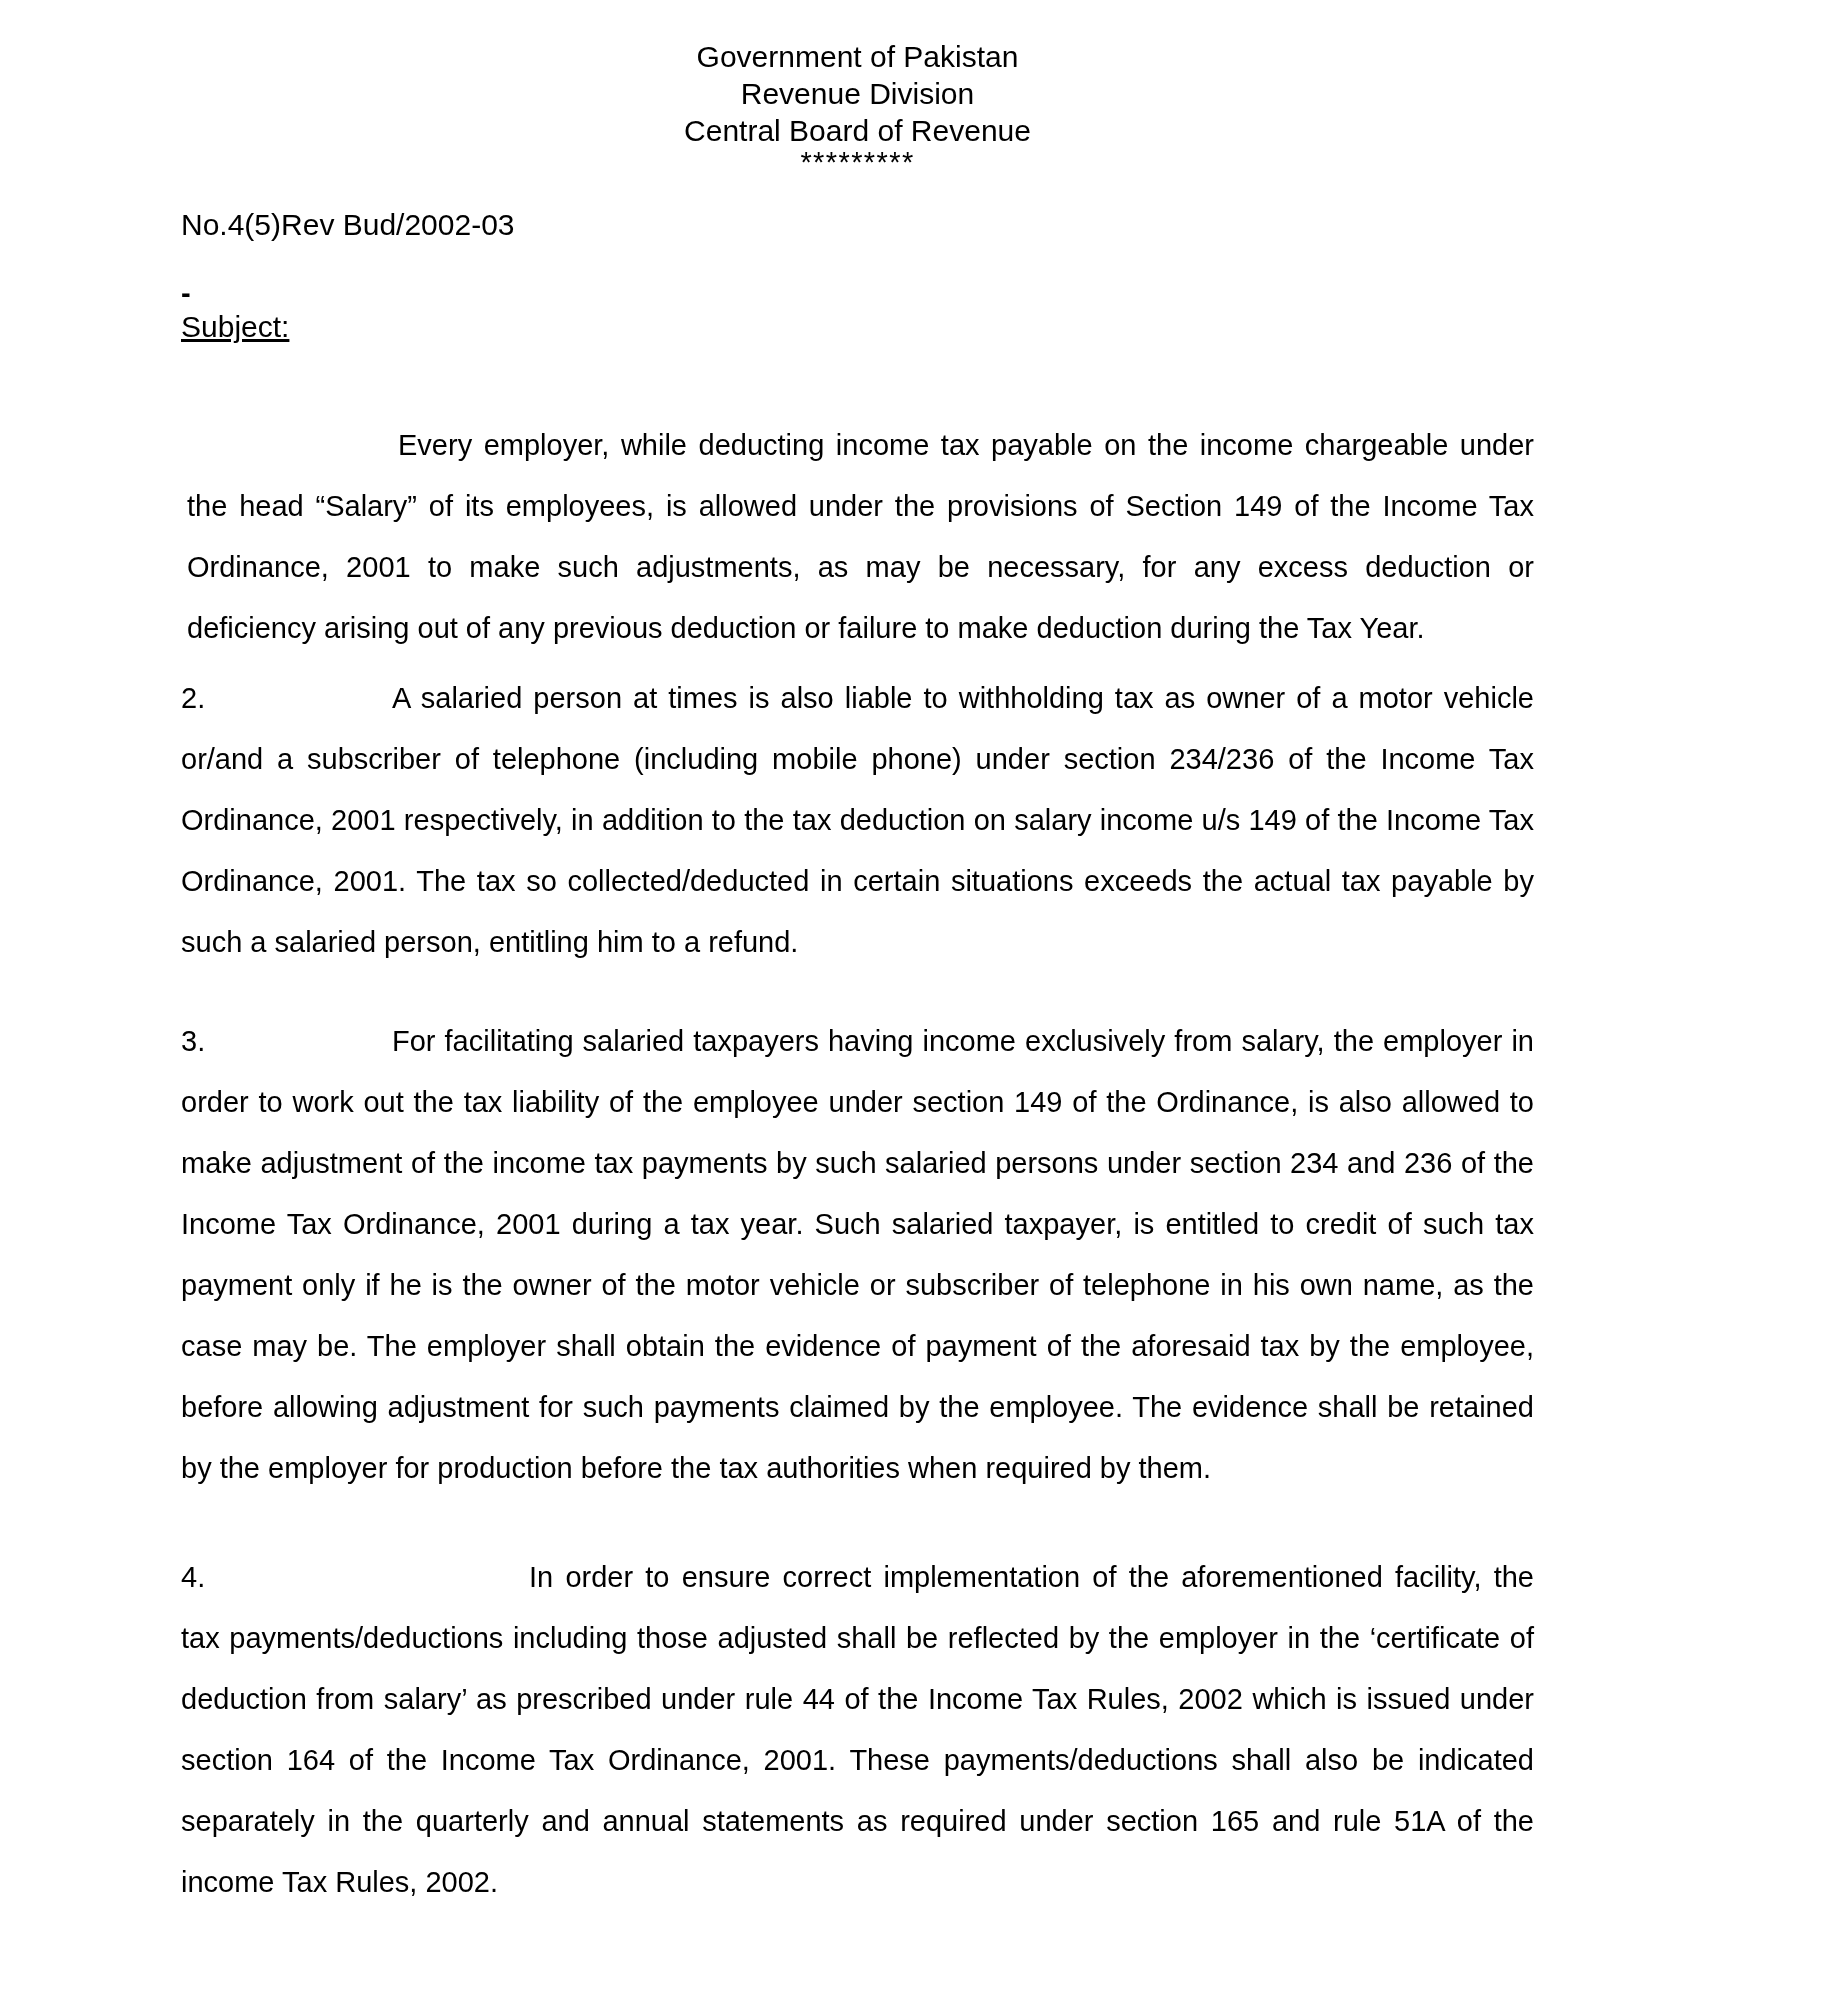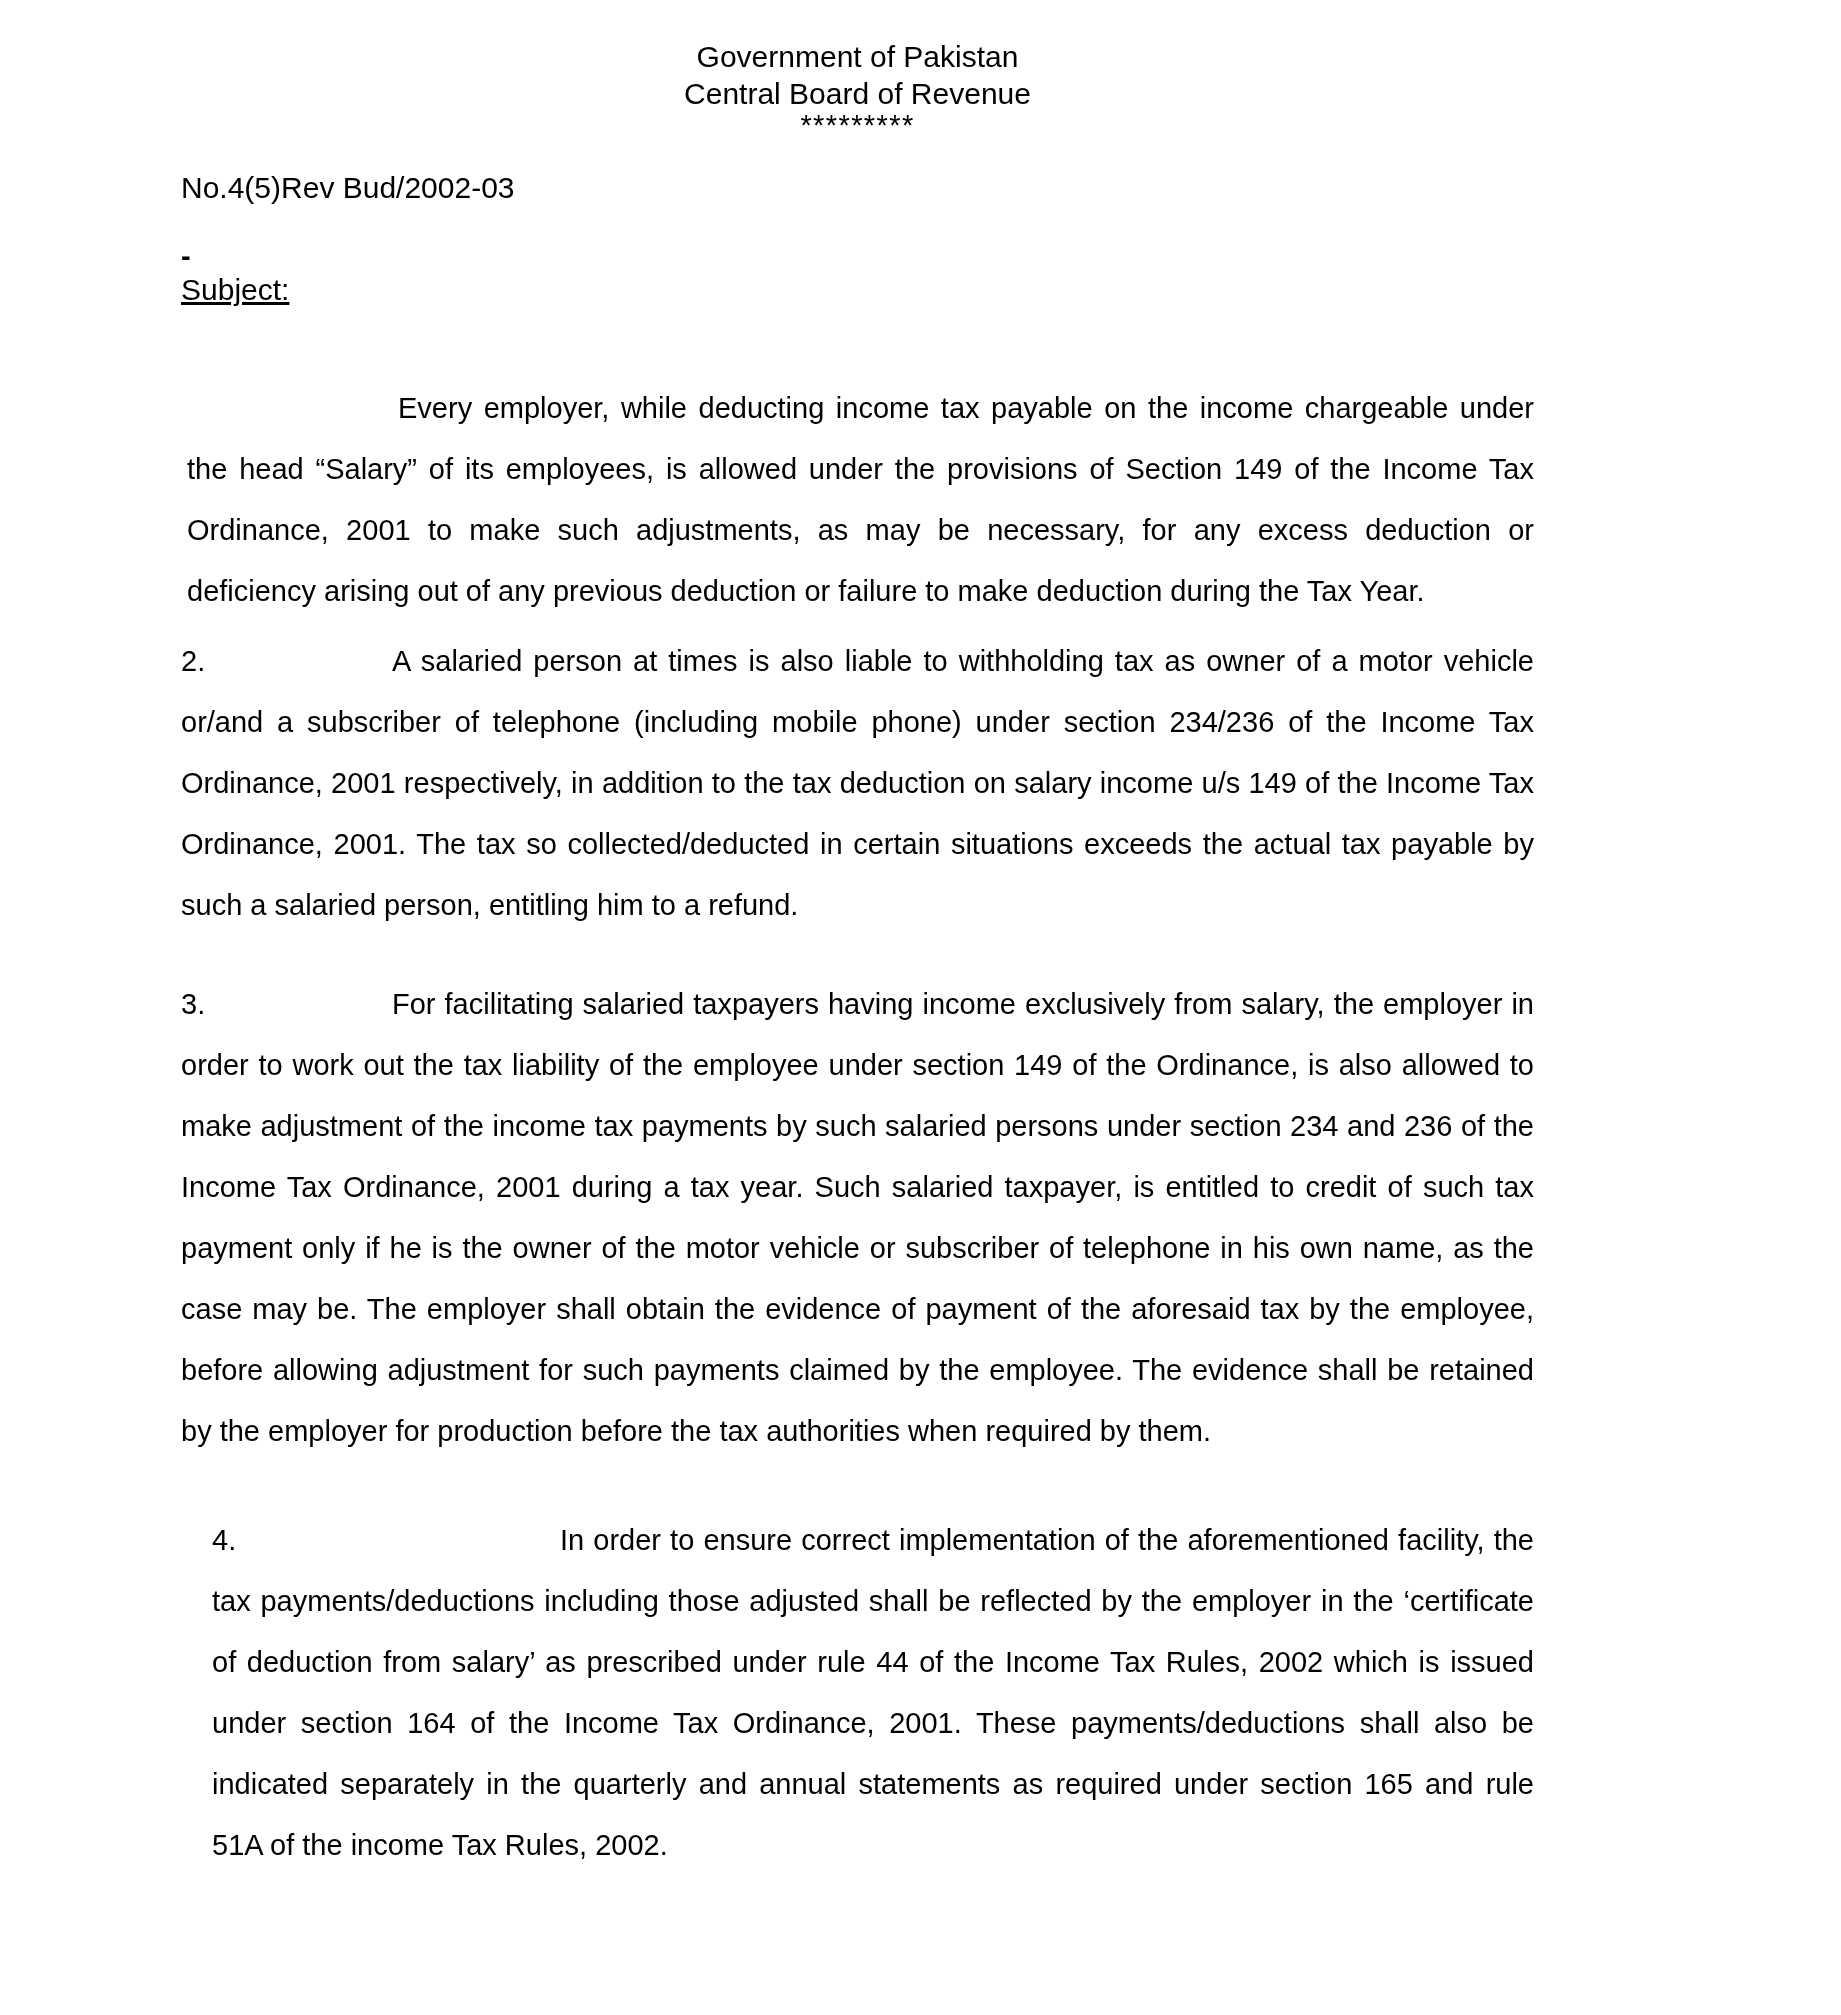--- a/index.html
+++ b/index.html
@@ -94,29 +94,30 @@
   }
   .para .pnum {
     display: inline-block;
     text-align: left;
   }
   .w-std  { width: 211px; }
   .w-wide { width: 348px; }
   .para-1 { margin-top: 64px; margin-left: 6px; }
   .para-2 { margin-top: 8.7px; }
   .para-3 { margin-top: 38px; }
-  .para-4 { margin-top: 48px; margin-left: 31px; }
+  .para-4 { margin-top: 48px; }
 </style>
 </head>
 <body>
 
 <div class="page">
 
   <div class="header">
     <div>Government of Pakistan</div>
+    <div>Revenue Division</div>
     <div>Central Board of Revenue</div>
     <div class="stars">*********</div>
   </div>
 
   <div class="refline">
     <span>No.4(5)Rev Bud/2002-03</span>
   </div>
 
 
   <div class="subject-dash">-</div>

